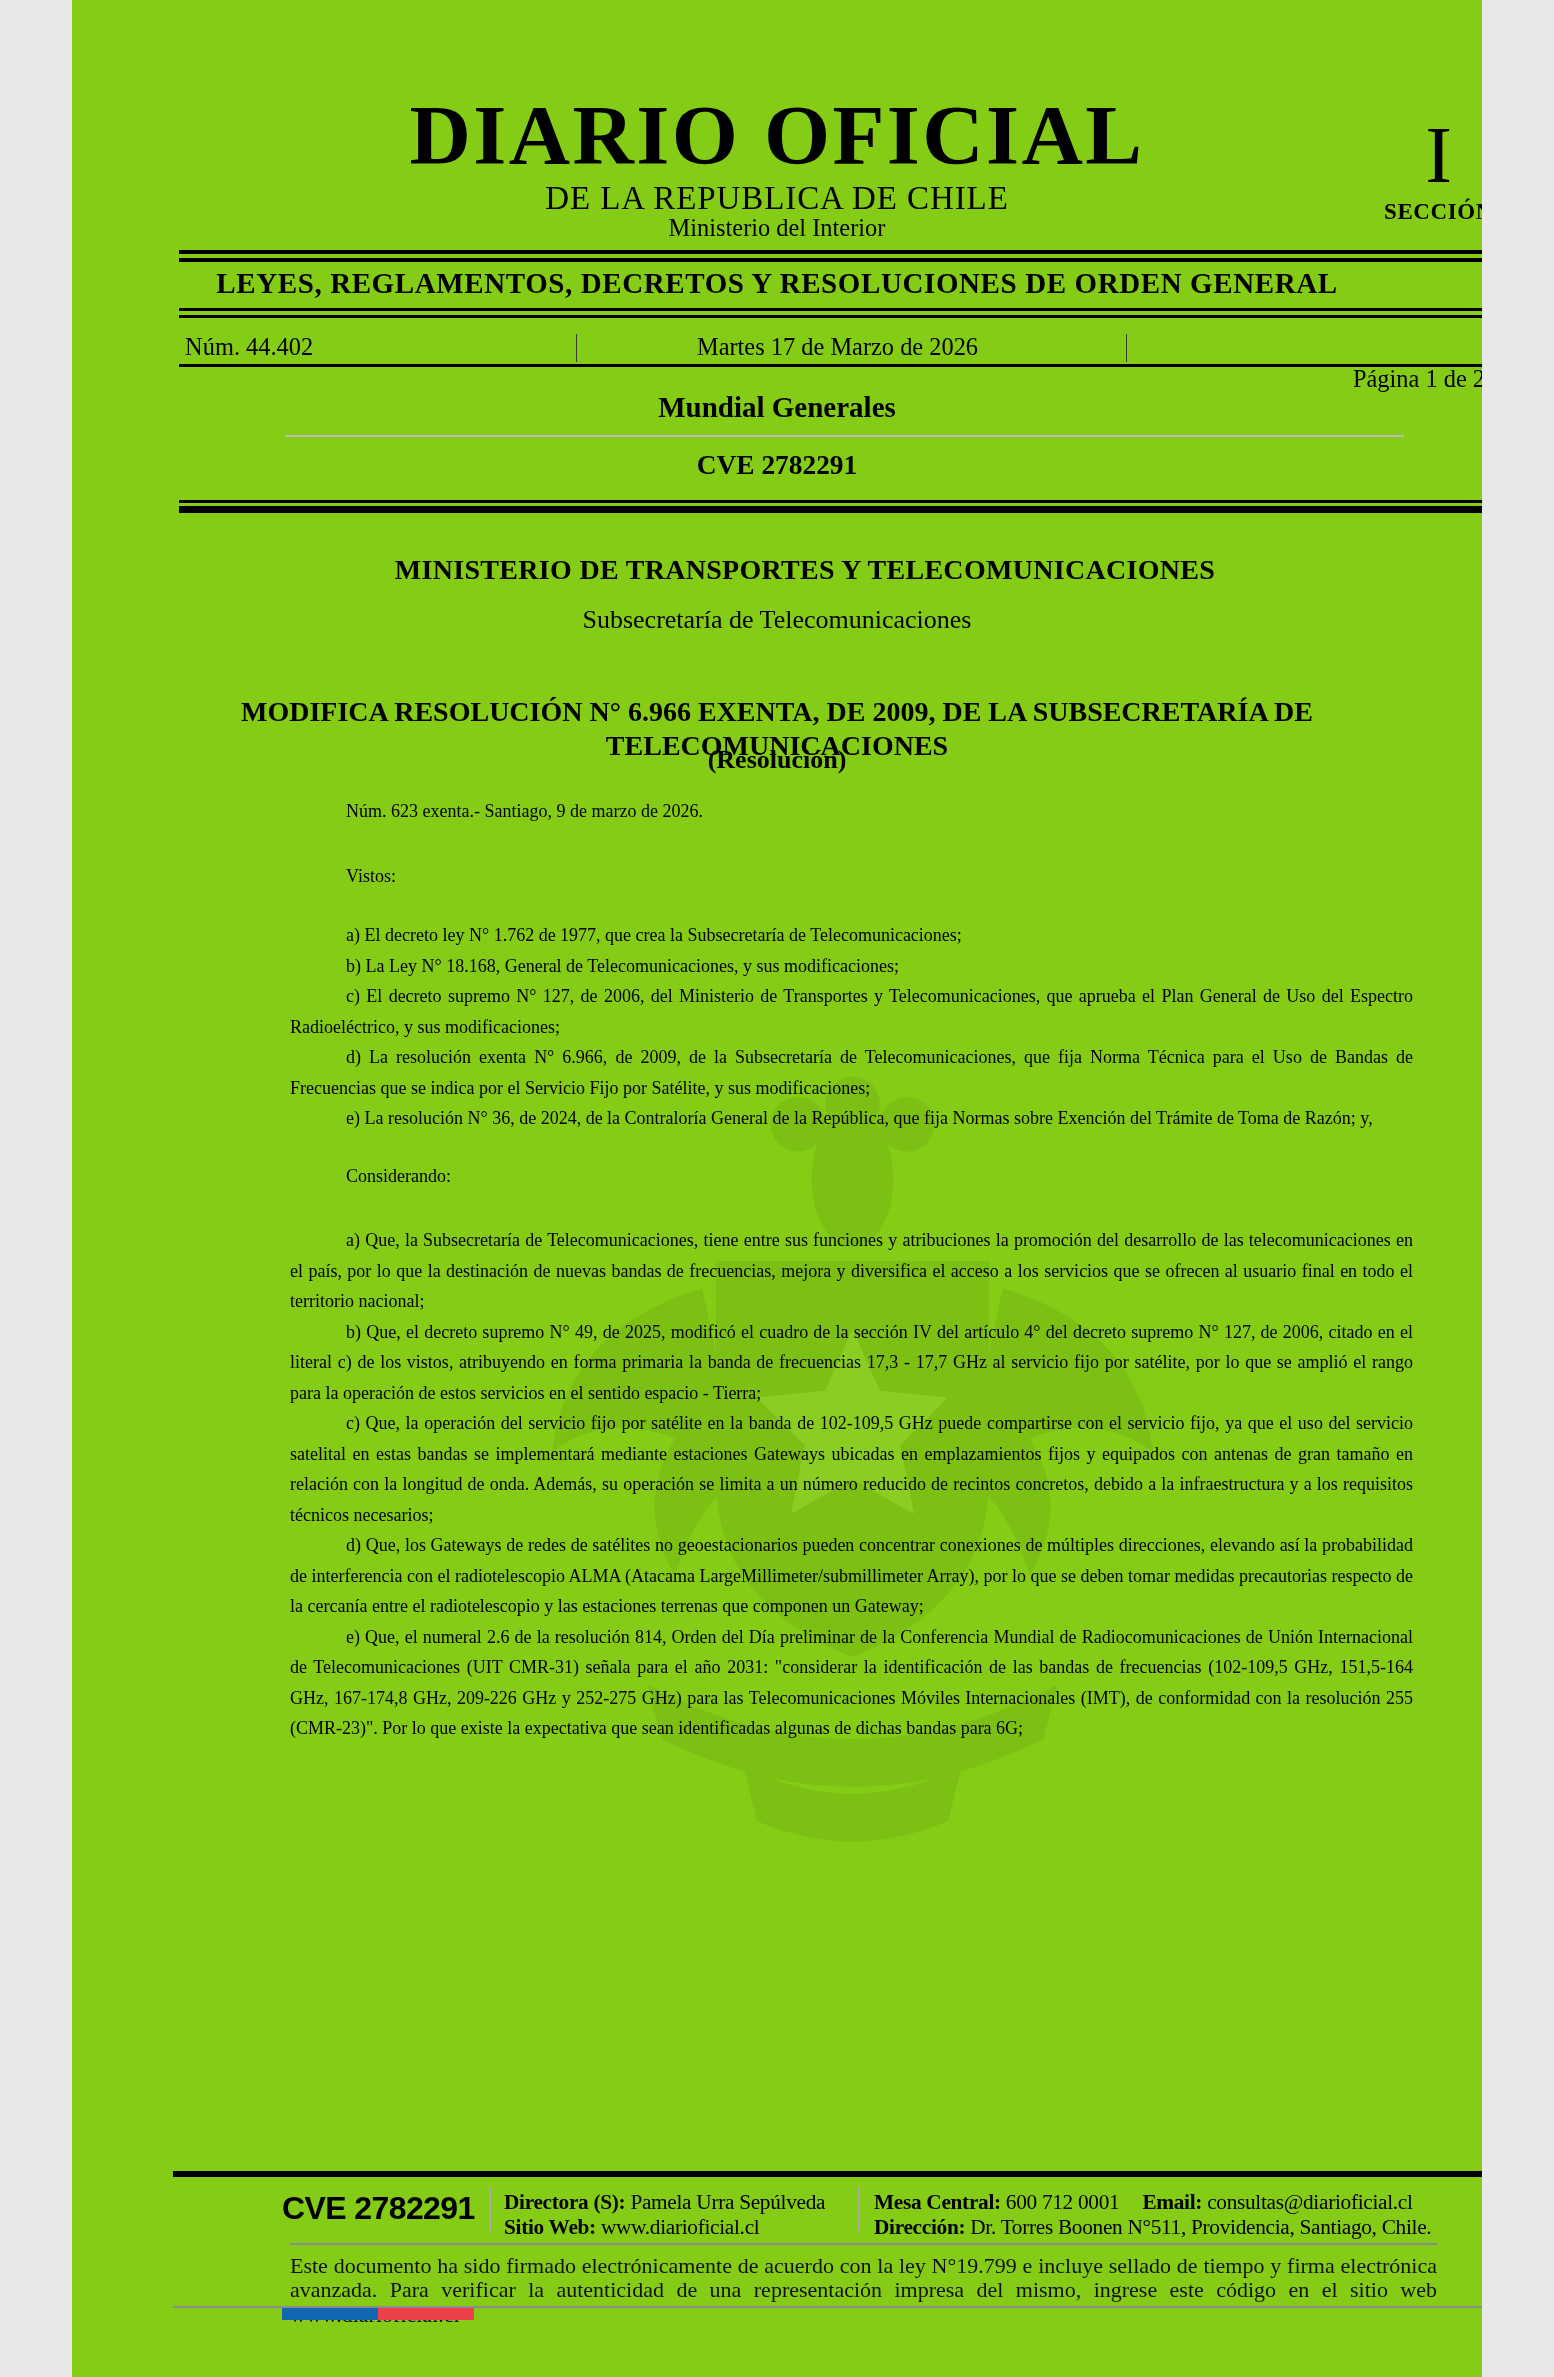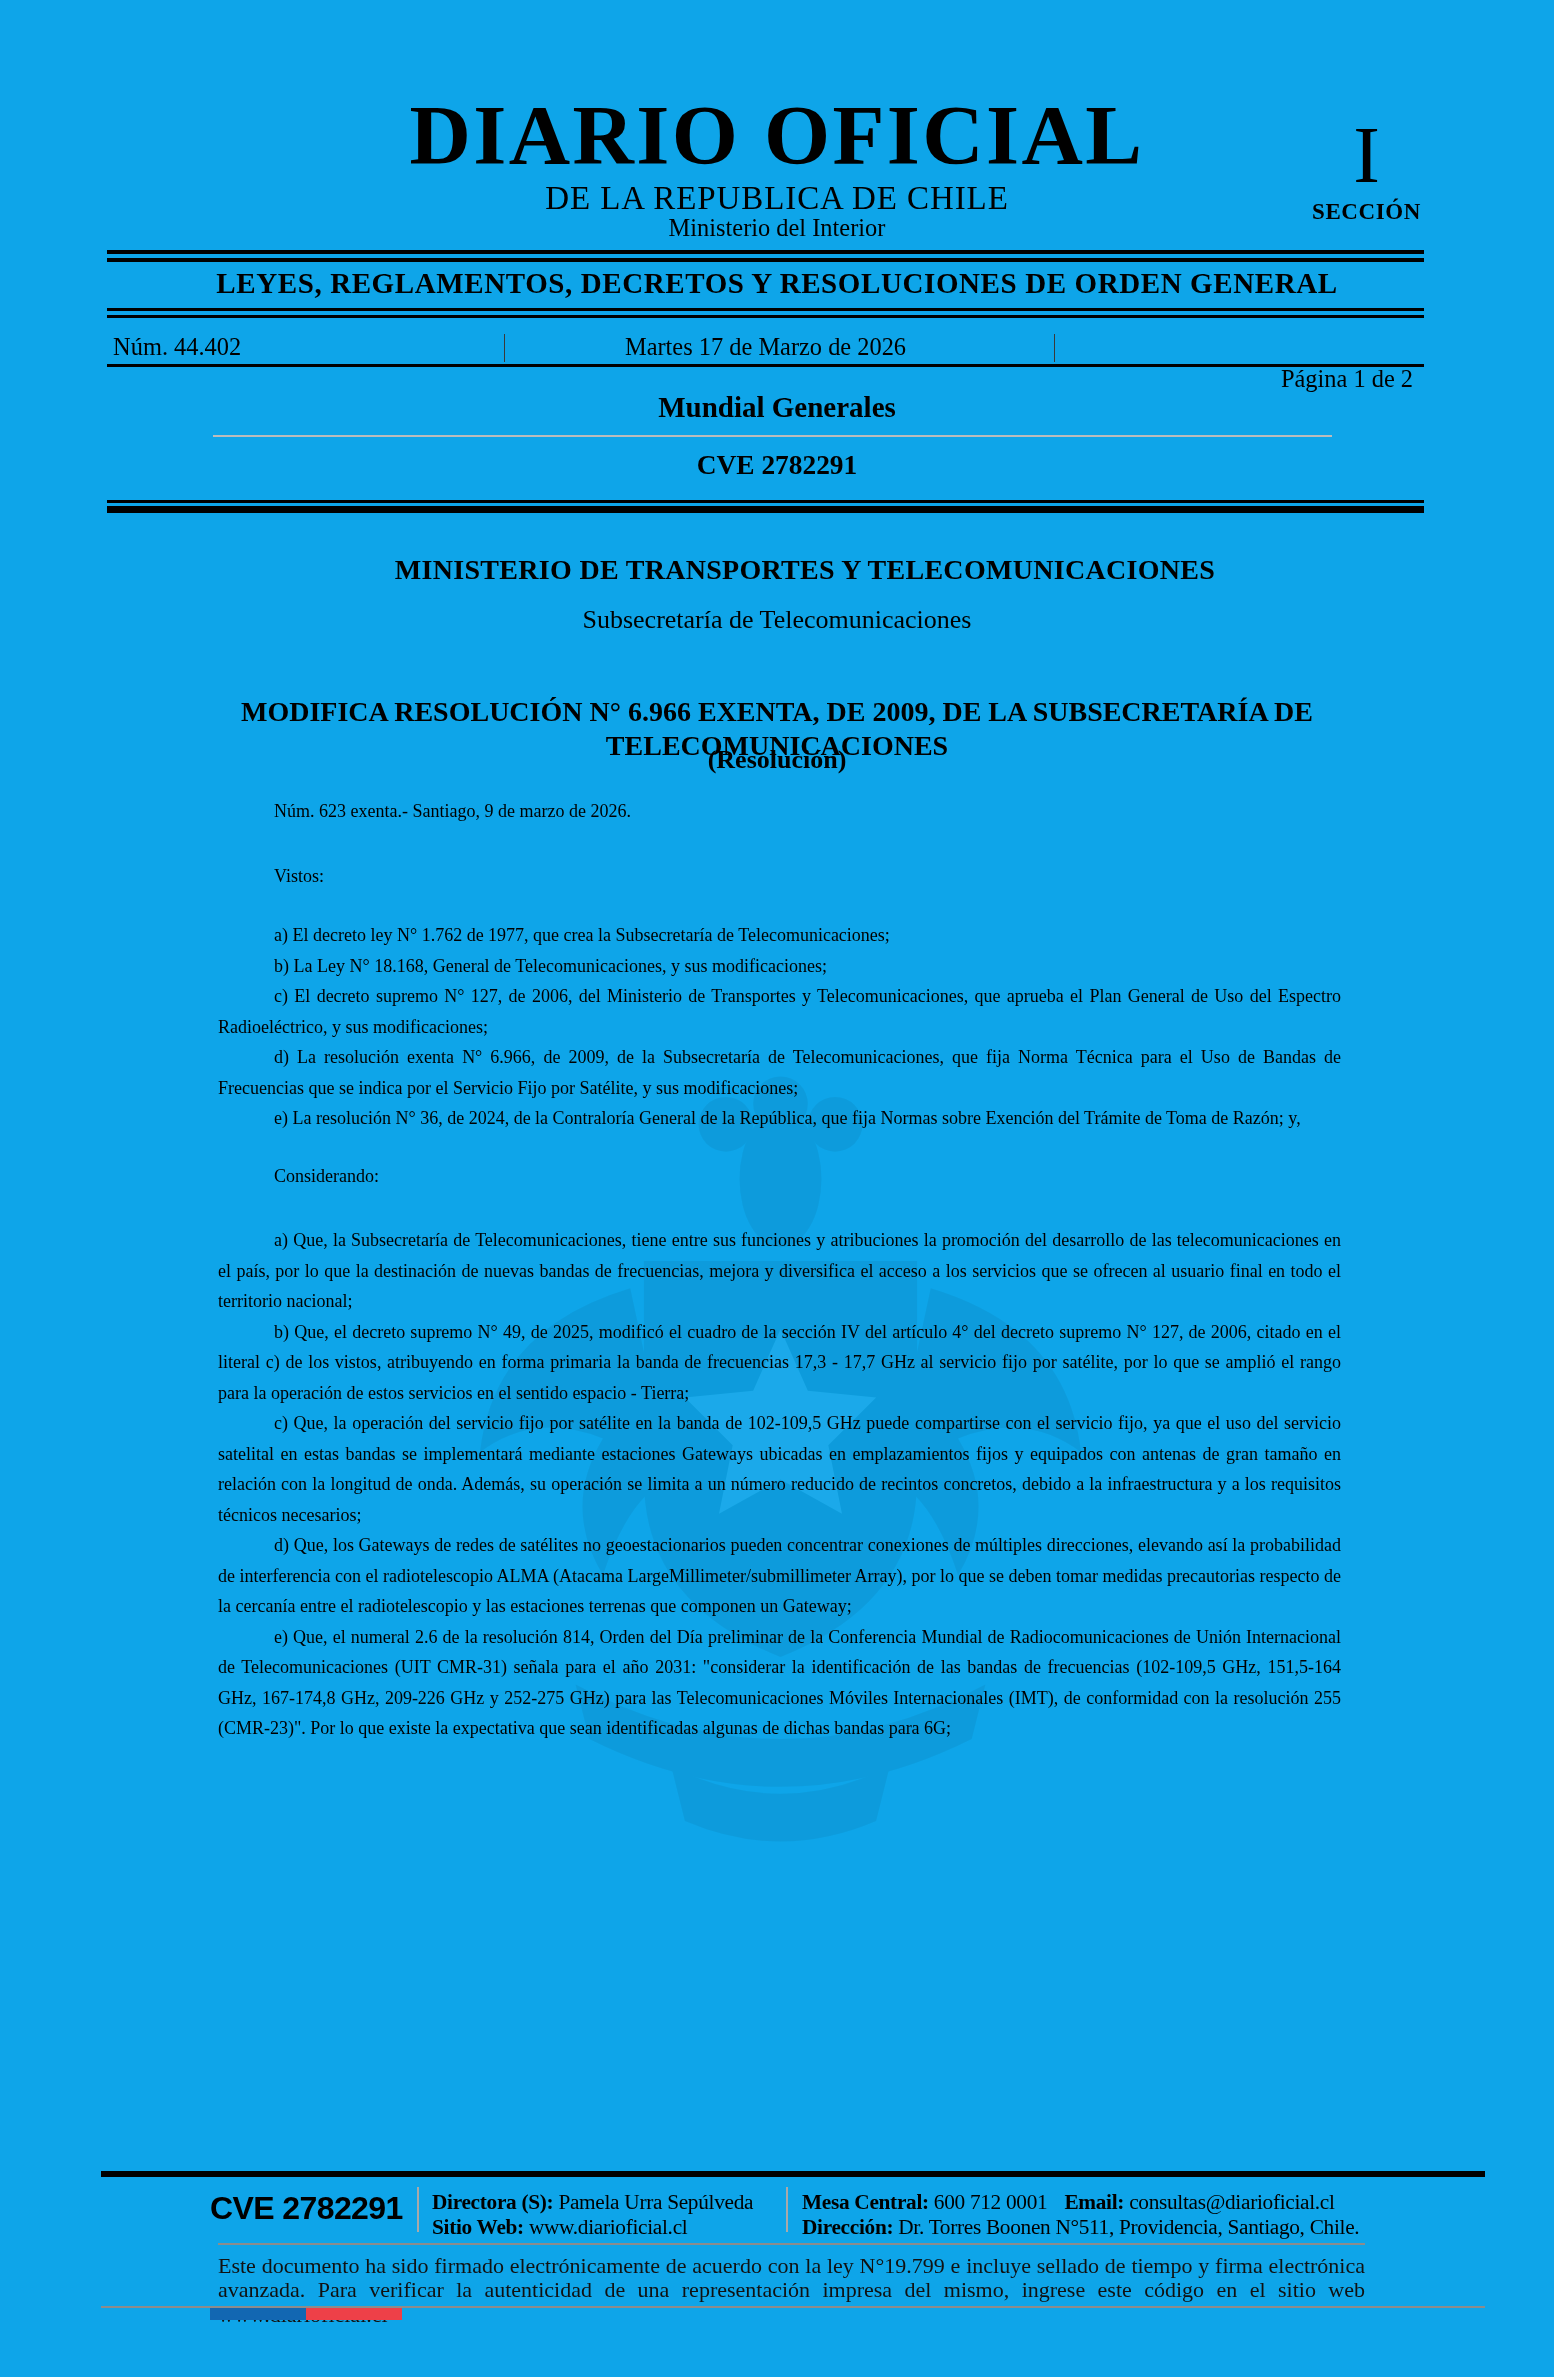--- a/index.html
+++ b/index.html
@@ -1,16 +1,16 @@
 <!DOCTYPE html>
 <html style="font-size:9.8px"><head>
 <meta charset="utf-8">
 <style>
   html,body{margin:0;padding:0;background:#e8e8e8;}
-  .page{position:relative;width:1554px;height:2377px;background:#0ea5e9;
+  .page{position:relative;width:1410px;height:2377px;background:#84cc16;
         font-family:"Liberation Serif",serif;color:#000;overflow:hidden;margin:0 auto;}
   .abs{position:absolute;}
   .ctr{left:0;width:100%;text-align:center;}
   
   .mast-title{top:93px;font-size:85px;font-weight:700;letter-spacing:2.4px;line-height:1;}
   .mast-sub{top:182px;font-size:33px;letter-spacing:0.9px;line-height:1;}
   .mast-min{top:216px;font-size:24.4px;line-height:1;}
   .section-block{left:1292px;top:115px;width:149px;text-align:center;}
   .section-num{font-size:80px;line-height:1;display:block;}
   .section-lbl{font-size:23px;font-weight:700;letter-spacing:0.6px;display:block;margin-top:3.7px;}
@@ -47,21 +47,21 @@
   .wm{top:1049px;left:439px;width:683px;height:902px;opacity:.05;}
   
   .frule{top:2171px;left:101px;width:1384px;height:5.5px;background:#000;}
   .fcve{left:210px;top:2192px;font-family:"Liberation Sans",sans-serif;
         font-size:32px;font-weight:700;letter-spacing:-0.6px;line-height:1;}
   .fdiv{position:absolute;top:2187px;width:1.8px;height:45px;background:#a9a9a9;}
   .fd1{left:417px;} .fd2{left:786px;}
   .fcol{position:absolute;top:2190px;font-size:21.3px;line-height:25px;letter-spacing:-0.3px;white-space:nowrap;}
   .fc2{left:432px;} .fc3{left:802px;}
   .fcol b{font-weight:700;}
-  .emaillbl{margin-left:17px;}
+  .emaillbl{margin-left:23px;}
   .grule1{top:2243px;left:218px;width:1147px;height:2.4px;}
   .disc{top:2254px;left:218px;width:1147px;font-size:22px;line-height:24.4px;text-align:justify;color:#111;}
   .grule2{top:2306px;left:101px;width:1384px;height:2.4px;}
   .flag{top:2308px;left:210px;height:11.6px;font-size:0;line-height:0;}
   .flag span{display:inline-block;height:11.6px;}
   .flag .b{width:96px;background:#1267b2;}
   .flag .r{width:96px;background:#ee4048;}
 </style>
 </head>
 <body>

